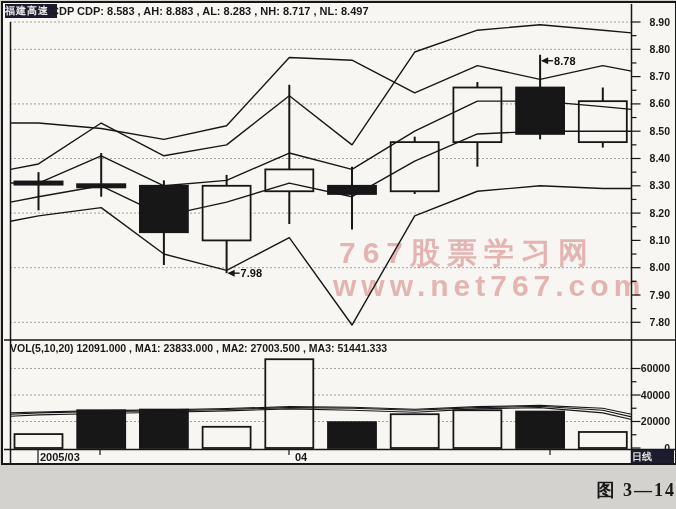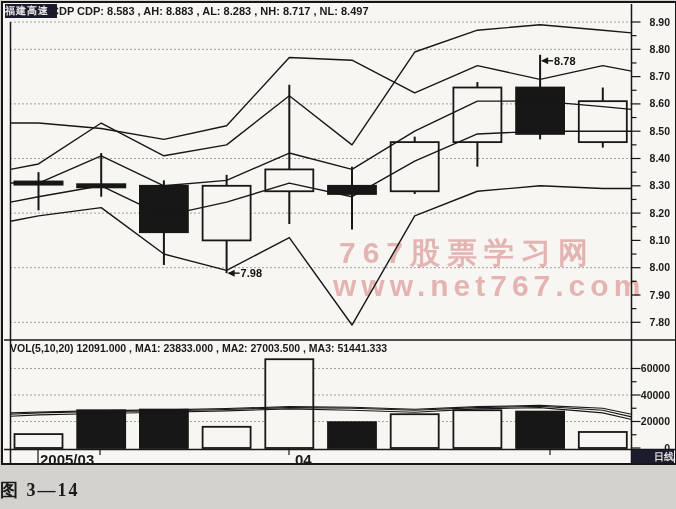--- a/index.html
+++ b/index.html
@@ -5,23 +5,23 @@
   html,body{margin:0;padding:0;}
   body{width:676px;height:509px;background:#d3d2ce;font-family:"Liberation Sans",sans-serif;position:relative;overflow:hidden;}
   .chart-frame{position:absolute;left:1px;top:1px;width:672px;height:460px;background:#f7f6f2;border:2px solid #171717;}
   .hdr{position:absolute;left:0;top:0;width:100%;height:17px;}
   .stock-box{position:absolute;left:2px;top:1px;width:52px;height:14px;background:#1c1c2e;color:#e8e8e8;font-size:10px;font-weight:bold;line-height:14px;letter-spacing:1px;}
   .ind-line{position:absolute;left:48px;top:2px;font-size:11px;font-weight:bold;color:#1a1a1a;white-space:nowrap;}
   .vol-line{position:absolute;left:7px;top:339px;font-size:10.5px;font-weight:bold;color:#1a1a1a;white-space:nowrap;}
   .wm{position:absolute;font-weight:bold;opacity:0.62;pointer-events:none;white-space:nowrap;}
   .wm1{left:336px;top:230px;font-size:30px;letter-spacing:7px;}
   .wm2{left:330px;top:266px;font-size:30px;letter-spacing:5px;}
-  .date-label{position:absolute;top:448px;font-size:15px;font-weight:bold;color:#1a1a1a;}
-  .period{position:absolute;left:629px;top:447px;width:42px;height:13px;background:#1c1c2e;color:#dedede;font-size:10px;font-weight:bold;text-align:right;line-height:13px;}
-  .caption{position:absolute;left:0;top:478px;width:676px;text-align:left;font-family:"Liberation Serif",serif;font-size:18px;font-weight:bold;color:#1a1a1a;letter-spacing:2px;}
+  .date-label{position:absolute;top:448px;font-size:11px;font-weight:bold;color:#1a1a1a;}
+  .period{position:absolute;left:629px;top:447px;width:42px;height:13px;background:#1c1c2e;color:#dedede;font-size:10px;font-weight:bold;text-align:left;line-height:13px;}
+  .caption{position:absolute;left:0;top:478px;width:676px;text-align:right;font-family:"Liberation Serif",serif;font-size:18px;font-weight:bold;color:#1a1a1a;letter-spacing:2px;}
   svg{position:absolute;left:0;top:0;}
   svg text{font-family:"Liberation Sans",sans-serif;}
   .axlbl{font-size:10.5px;font-weight:bold;fill:#1a1a1a;}
   .anntxt{font-size:11px;font-weight:bold;fill:#111;}
 </style>
 </head>
 <body>
 
 <div class="chart-frame">
   <div class="wm wm1" style="color: rgb(217, 140, 140);">767股票学习网</div>

